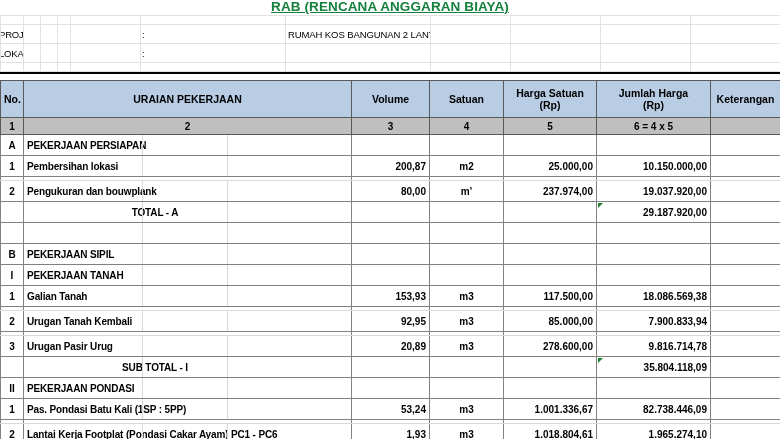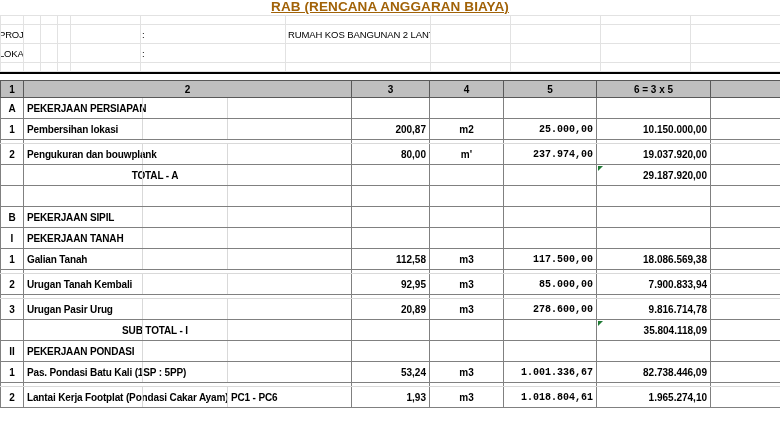--- a/index.html
+++ b/index.html
@@ -7,21 +7,21 @@
     width:780px;height:439px;overflow:hidden;background:#ffffff;
     font-family:"Liberation Sans","DejaVu Sans",sans-serif;
     -webkit-font-smoothing:antialiased;
   }
   .sheet{position:relative;width:780px;height:439px;}
 
   
   .title-row{height:15px;position:relative;}
   .title{
     position:absolute;left:0;top:-1px;width:780px;text-align:center;
-    font-size:13.5px;font-weight:bold;color:#a16207;
+    font-size:13.5px;font-weight:bold;color:#15803d;
     text-decoration:underline;letter-spacing:.1px;white-space:nowrap;
   }
 
   
   table{border-collapse:collapse;table-layout:fixed;}
   .info{width:780px;}
   .info td{
     height:18px;border:1px solid #e2e2e2;padding:0 2px;
     font-size:9.5px;color:#000;white-space:nowrap;overflow:hidden;
     vertical-align:middle;
@@ -44,21 +44,21 @@
     border:1px solid #595959;height:36px;line-height:12px;font-size:10.5px;
   }
   .numrow td{
     background:#bfbfbf;font-weight:bold;text-align:center;
     border:1px solid #595959;height:16px;font-size:10px;
   }
   .no{text-align:center;font-weight:bold;font-size:10px;}
   .desc{text-align:left;font-weight:bold;letter-spacing:-.15px;position:relative;}
   .vol{text-align:right;font-weight:bold;padding-right:6px;}
   .sat{text-align:center;font-weight:bold;margin-top:6px;}
-  .hs{text-align:right;font-weight:bold;padding-right:6px;font-family:Liberation Mono, monospace;}
+  .hs{text-align:right;font-weight:bold;padding-right:6px;}
   .jh{text-align:right;font-weight:bold;padding-right:6px;position:relative;}
   .ket{text-align:center;font-weight:bold;font-size:10px;padding-left:4px;}
   .total .desc{text-align:center;font-weight:bold;padding-right:68px;}
   .subsep{height:3px;}
   .subsep td{height:3px;border-left:1px solid #808080;border-right:1px solid #808080;
              border-top:1px solid #d9d9d9;border-bottom:1px solid #d9d9d9;background:#fff;}
   .empty td{height:20px;}
 
   
   .desc .split1,.desc .split2{
@@ -160,28 +160,43 @@
       <col style="width:23px">
         <col style="width:328px">
         <col style="width:78px">
       <col style="width:74px">
         <col style="width:93px">
         <col style="width:114px">
       <col style="width:70px">
     </colgroup>
 
     <tbody>
+        <tr class="hdr">
+      <td>No.</td>
+      <td>URAIAN  PEKERJAAN</td>
+      <td>Volume</td>
+      <td>Satuan</td>
+      <td>
+        <span>Harga Satuan</span><br>
+        <span>(Rp)</span>
+      </td>
+      <td>
+        <span>Jumlah Harga</span><br>
+        <span>(Rp)</span>
+      </td>
+      <td>Keterangan</td>
+    </tr>
 
     <tr class="numrow">
       <td>1</td>
       <td>2</td>
       <td>3</td>
       <td>4</td>
       <td>5</td>
-      <td>6 = 3 x 5</td>
+      <td>6 = 4 x 5</td>
       <td></td>
     </tr>
 
     </tbody>
       <tbody id="rab-body">
         <tr class="">
           <td class="no">A</td>
           <td class="desc"><span class="split1"></span><span class="split2"></span>PEKERJAAN PERSIAPAN</td>
           <td class="vol"></td>
           <td class="sat"></td>
@@ -251,21 +266,21 @@
           <td class="desc"><span class="split1"></span><span class="split2"></span>PEKERJAAN TANAH</td>
           <td class="vol"></td>
           <td class="sat"></td>
           <td class="hs"></td>
           <td class="jh"></td>
           <td class="ket"></td>
         </tr>
         <tr class="">
           <td class="no">1</td>
           <td class="desc"><span class="split1"></span><span class="split2"></span>Galian Tanah</td>
-          <td class="vol">112,58</td>
+          <td class="vol">153,93</td>
           <td class="sat">m3</td>
           <td class="hs">117.500,00</td>
           <td class="jh">18.086.569,38</td>
           <td class="ket"></td>
         </tr>
         <tr class="subsep">
           <td></td>
           <td></td>
           <td></td>
           <td></td>

